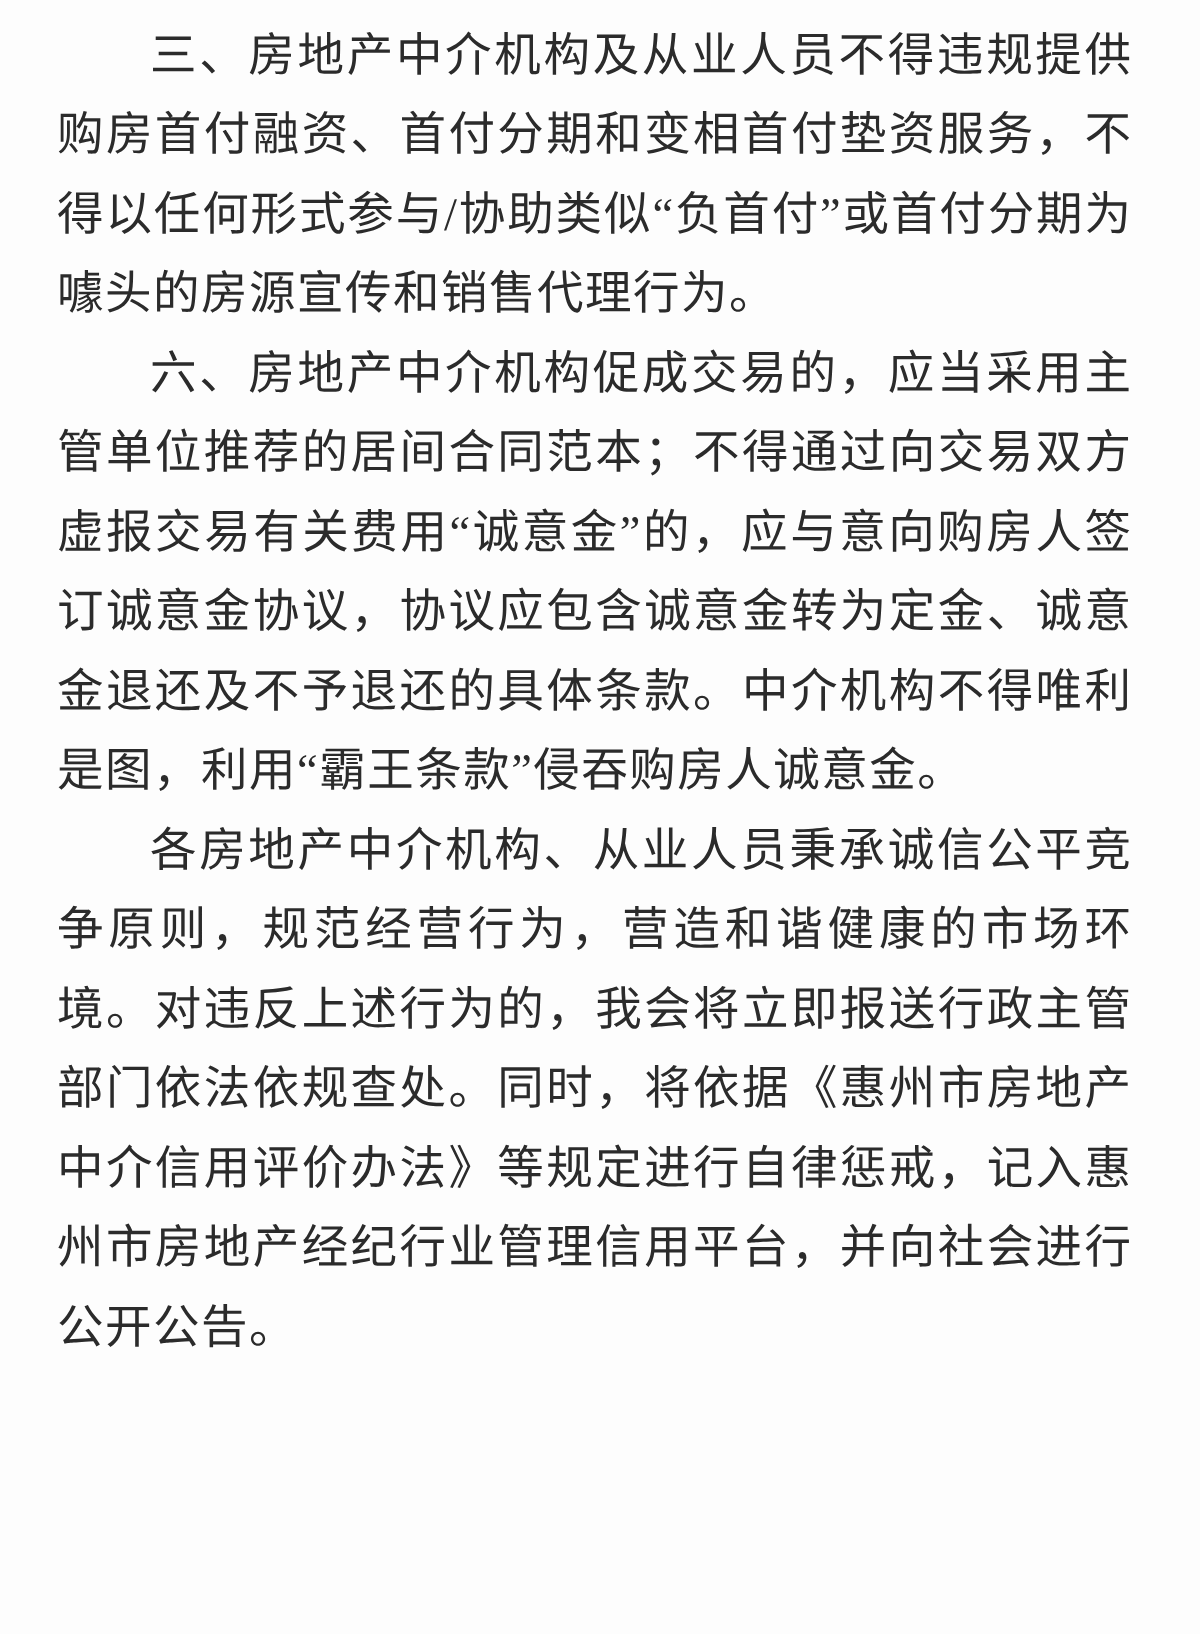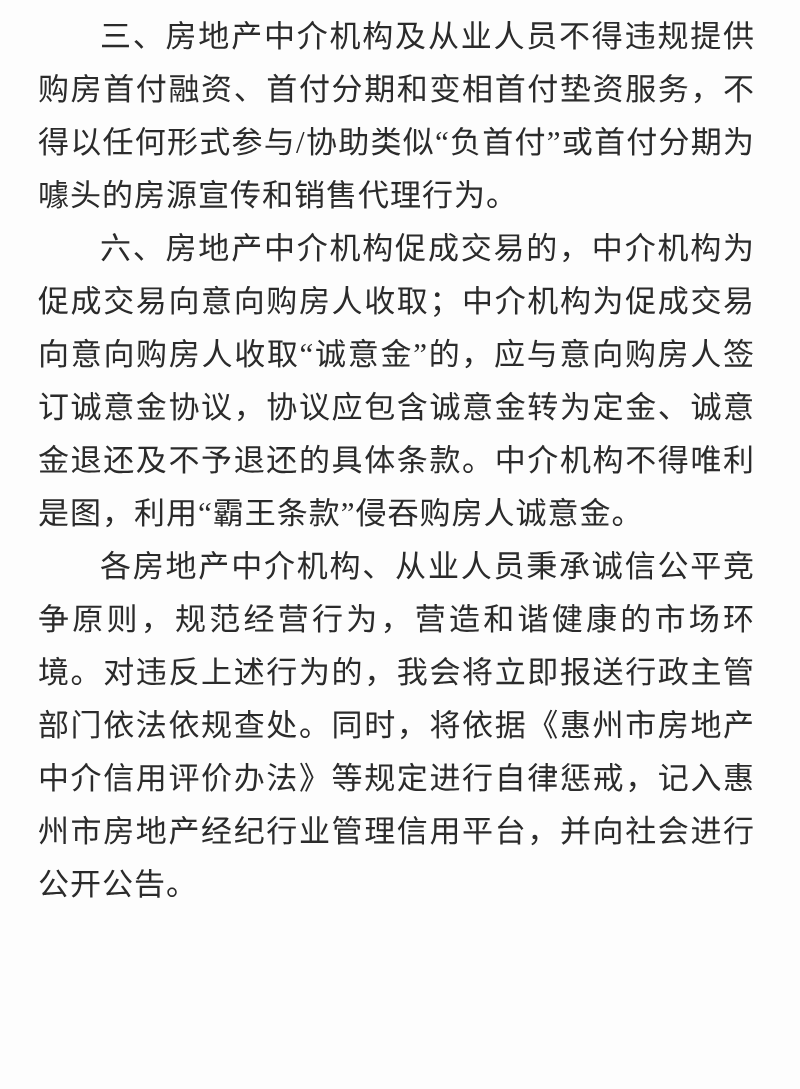--- a/index.html
+++ b/index.html
@@ -31,15 +31,15 @@
     text-justify: inter-ideograph;
     text-indent: 2em;
     -webkit-font-smoothing: antialiased;
   }
 </style>
 </head>
 <body>
 
 <div class="page">
   <p class="doc-paragraph">三、房地产中介机构及从业人员不得违规提供购房首付融资、首付分期和变相首付垫资服务，不得以任何形式参与/协助类似“负首付”或首付分期为噱头的房源宣传和销售代理行为。</p>
-  <p class="doc-paragraph">六、房地产中介机构促成交易的，中介机构为促成交易向意向购房人收取；中介机构为促成交易向意向购房人收取“诚意金”的，应与意向购房人签订诚意金协议，协议应包含诚意金转为定金、诚意金退还及不予退还的具体条款。中介机构不得唯利是图，利用“霸王条款”侵吞购房人诚意金。</p>
+  <p class="doc-paragraph">六、房地产中介机构促成交易的，应当采用主管单位推荐的居间合同范本；不得通过向交易双方虚报交易有关费用“诚意金”的，应与意向购房人签订诚意金协议，协议应包含诚意金转为定金、诚意金退还及不予退还的具体条款。中介机构不得唯利是图，利用“霸王条款”侵吞购房人诚意金。</p>
   <p class="doc-paragraph">各房地产中介机构、从业人员秉承诚信公平竞争原则，规范经营行为，营造和谐健康的市场环境。对违反上述行为的，我会将立即报送行政主管部门依法依规查处。同时，将依据《惠州市房地产中介信用评价办法》等规定进行自律惩戒，记入惠州市房地产经纪行业管理信用平台，并向社会进行公开公告。</p>
 </div>
 
 </body></html>

